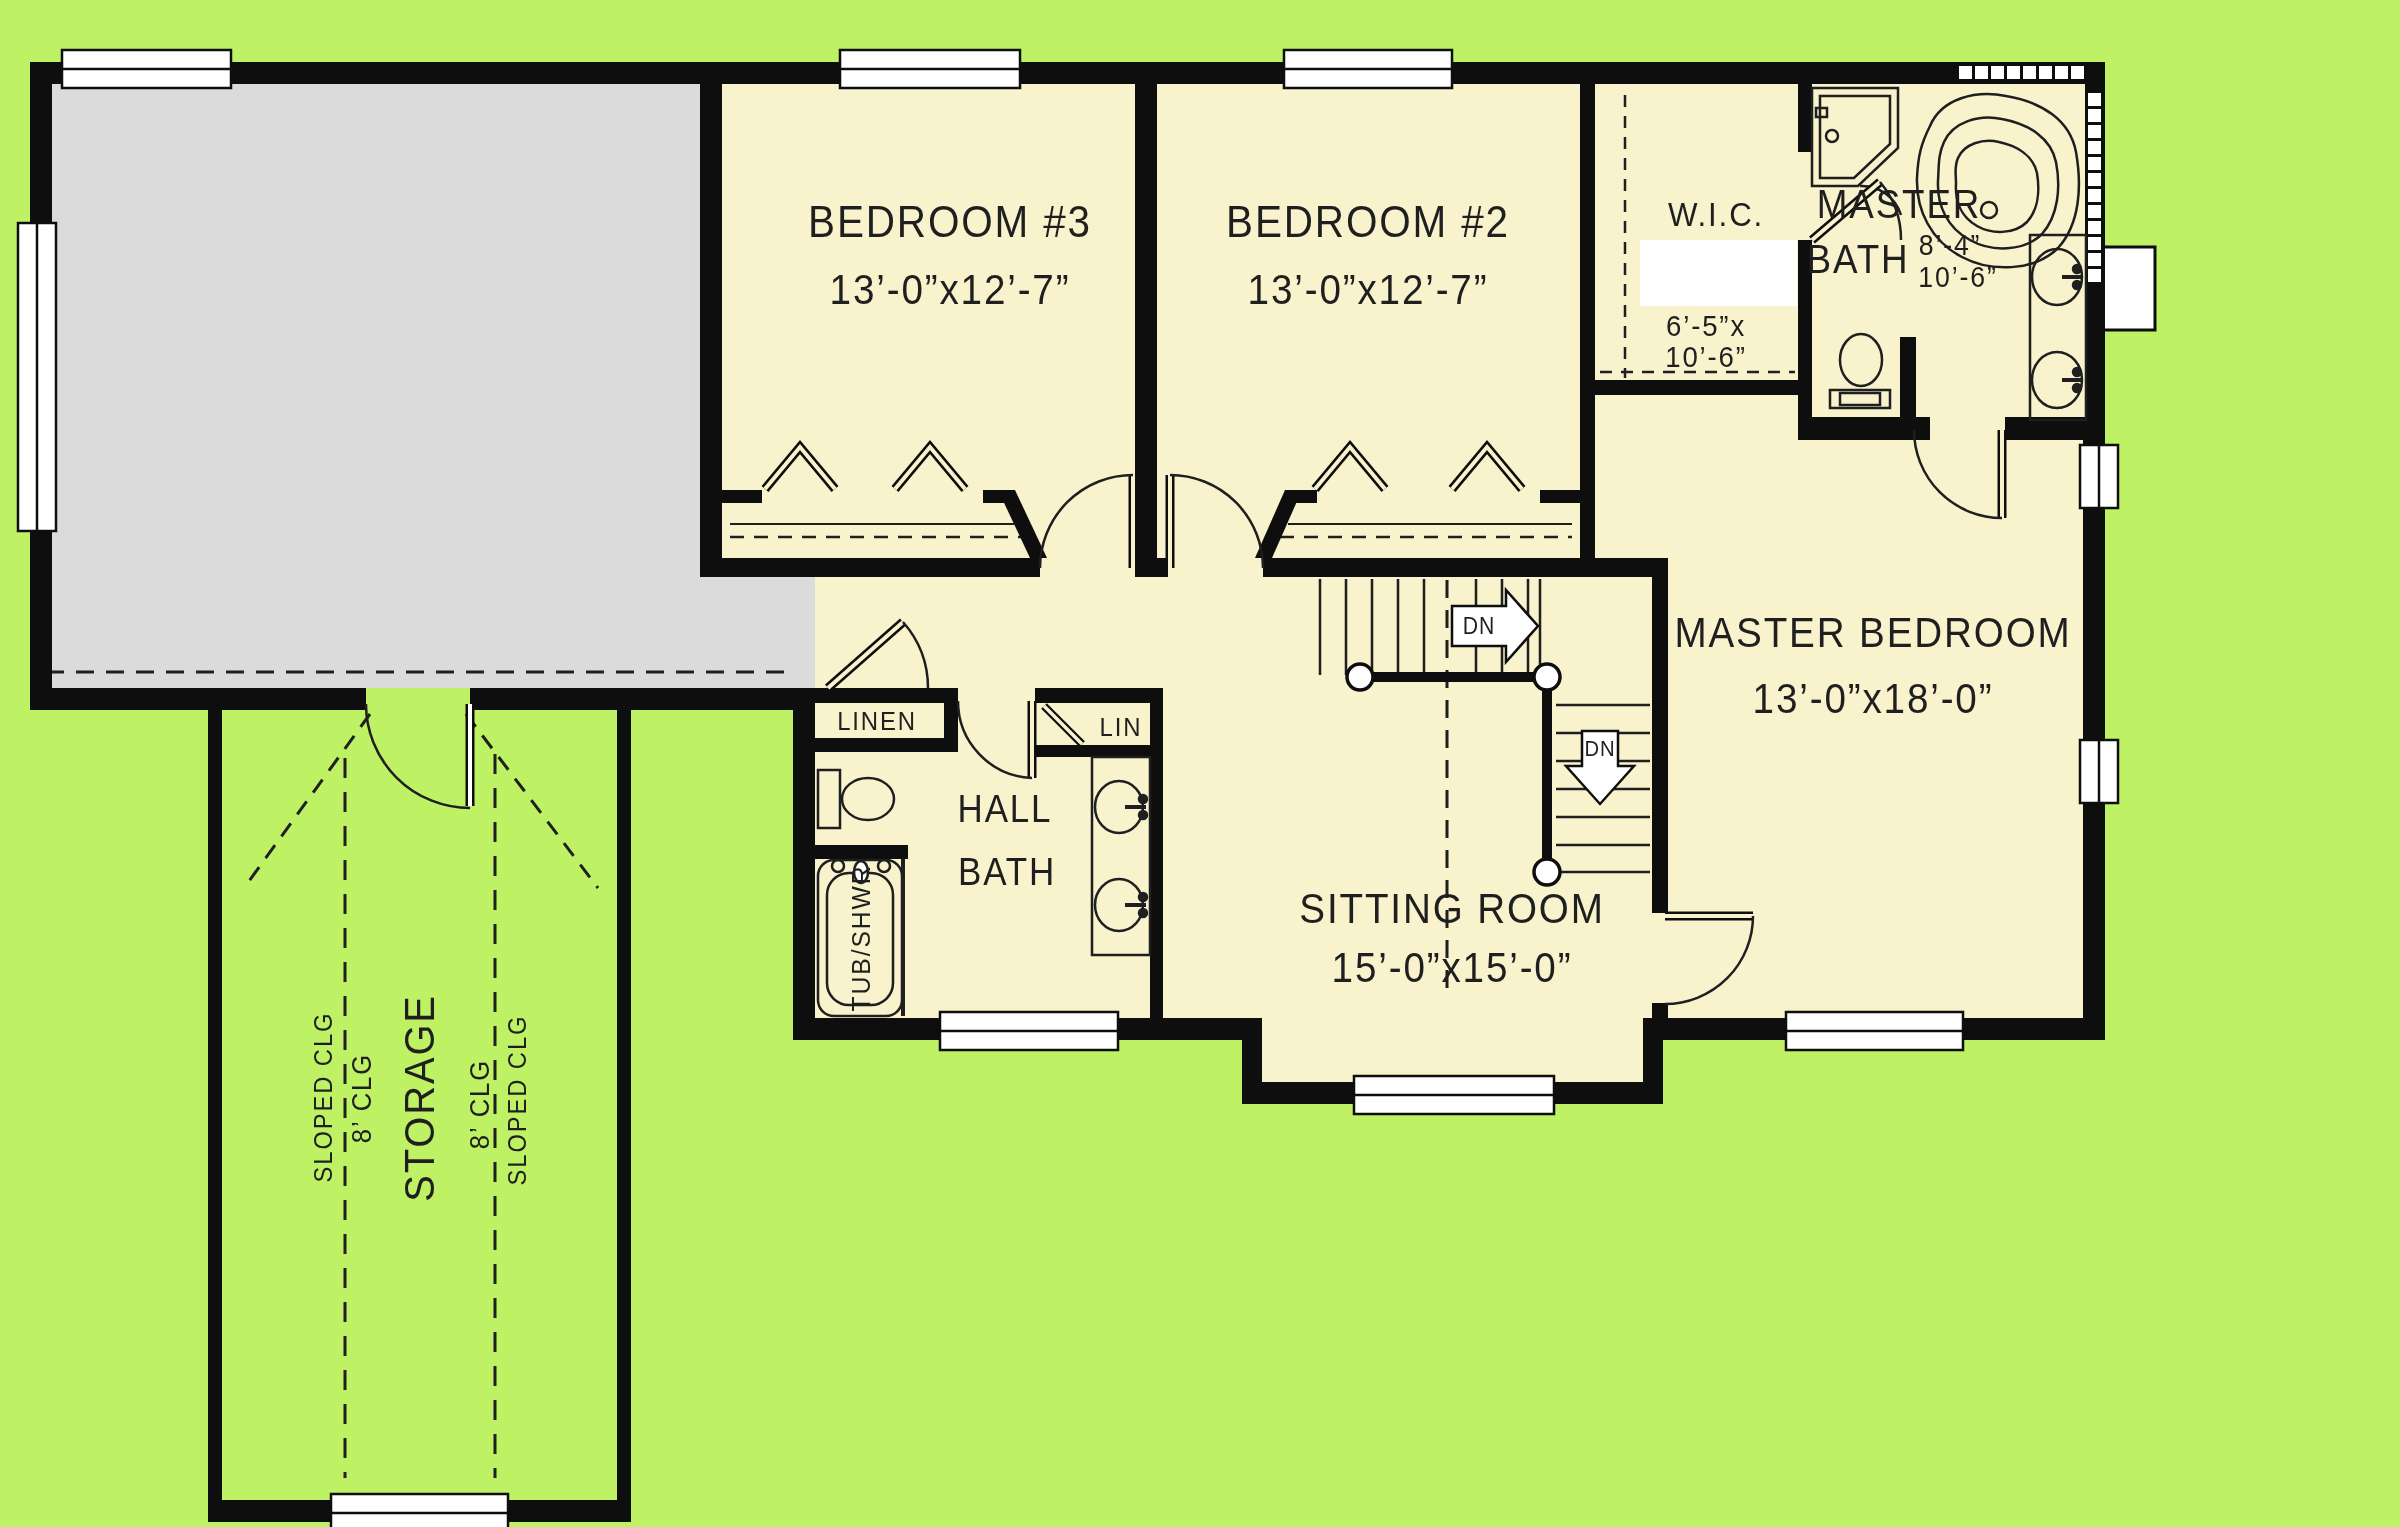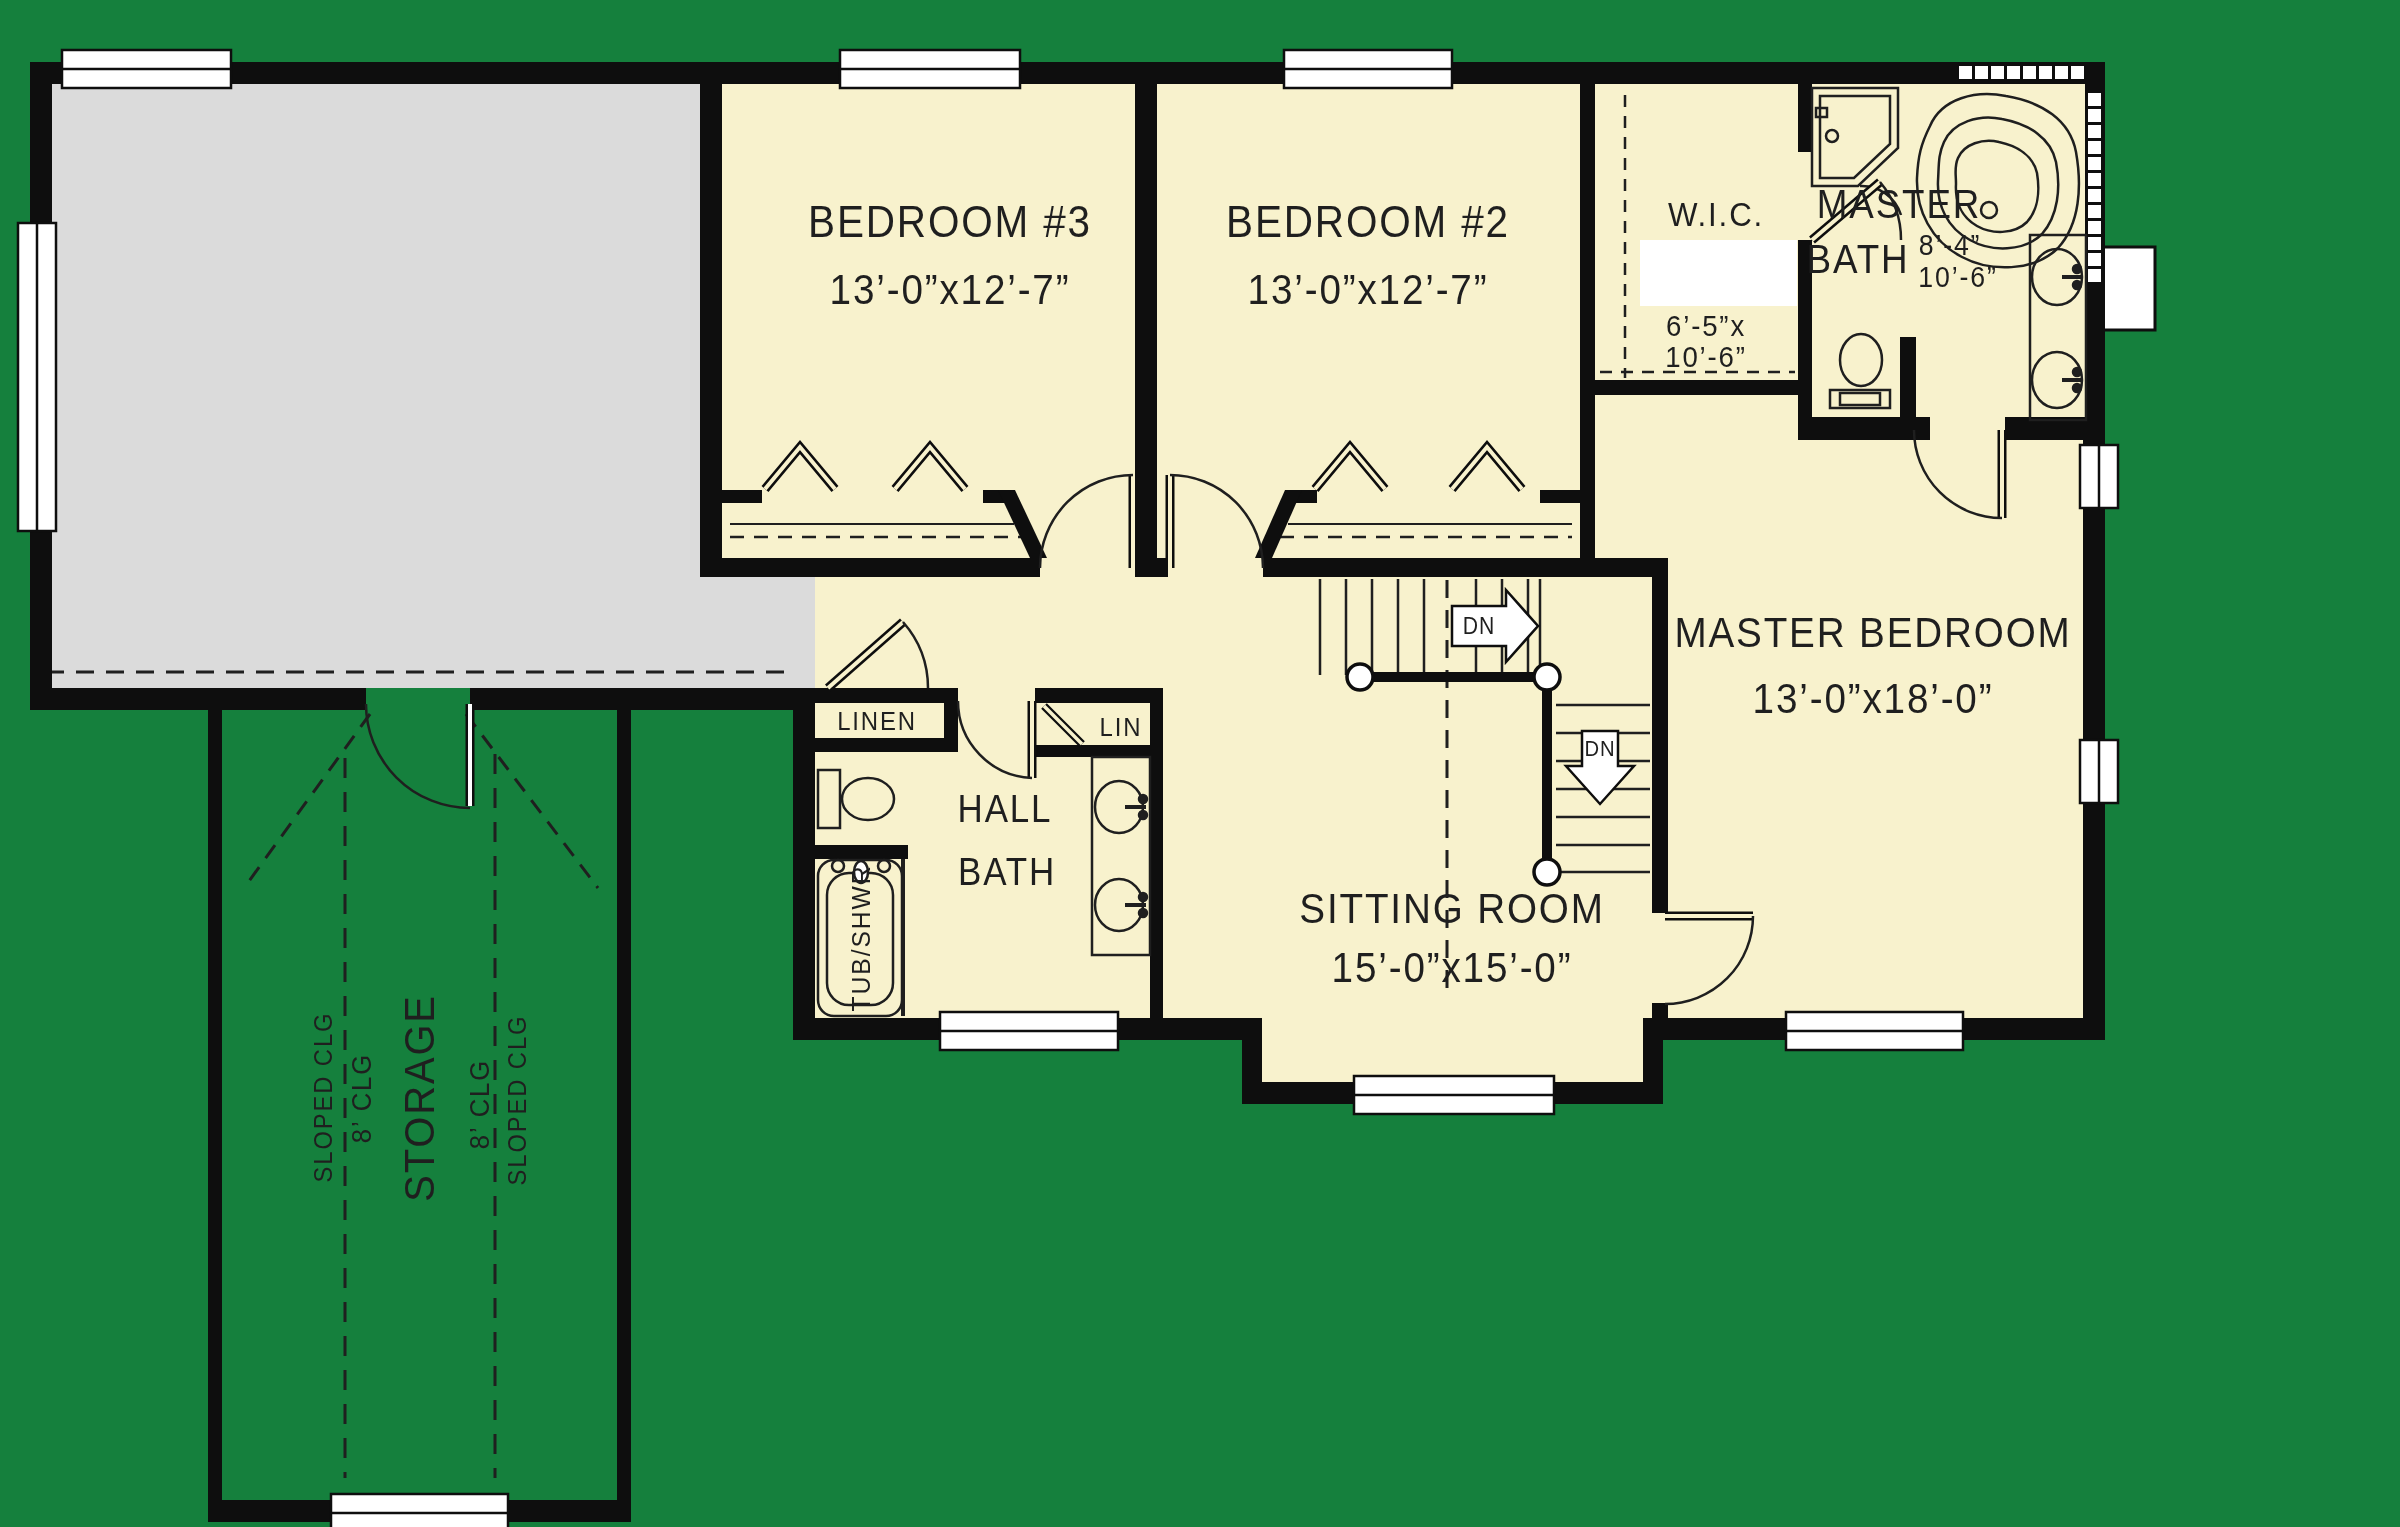--- a/index.html
+++ b/index.html
@@ -1,16 +1,16 @@
 <!DOCTYPE html>
 <html><head>
 <meta charset="utf-8">
 <style>
   html,body{margin:0;padding:0;background:#ffffff;width:2400px;height:1527px;overflow:hidden;}
-  .plan{position:relative;width:2400px;height:1527px;background:#15803d;font-family:"Liberation Sans",sans-serif;}
+  .plan{position:relative;width:2400px;height:1527px;background:#bef264;font-family:"Liberation Sans",sans-serif;}
   .plan svg{position:absolute;left:0;top:0;}
   .lbl{position:absolute;color:#1f1f1f;white-space:nowrap;transform:translate(-50%,-50%) scaleX(0.92);letter-spacing:2px;line-height:1;}
   .lbl.v{transform:translate(-50%,-50%) rotate(-90deg) scaleX(0.95);}
   .f44{font-size:44px;} .f42{font-size:42px;} .f40{font-size:40px;} .f38{font-size:38px;}
   .f34{font-size:34px;} .f30{font-size:30px;} .f29{font-size:29px;} .f27{font-size:27px;}
   .f26{font-size:26px;} .f25{font-size:25px;} .f23{font-size:23px;letter-spacing:1px;} .f22{font-size:22px;letter-spacing:1px;}
 </style>
 </head>
 <body>
 

